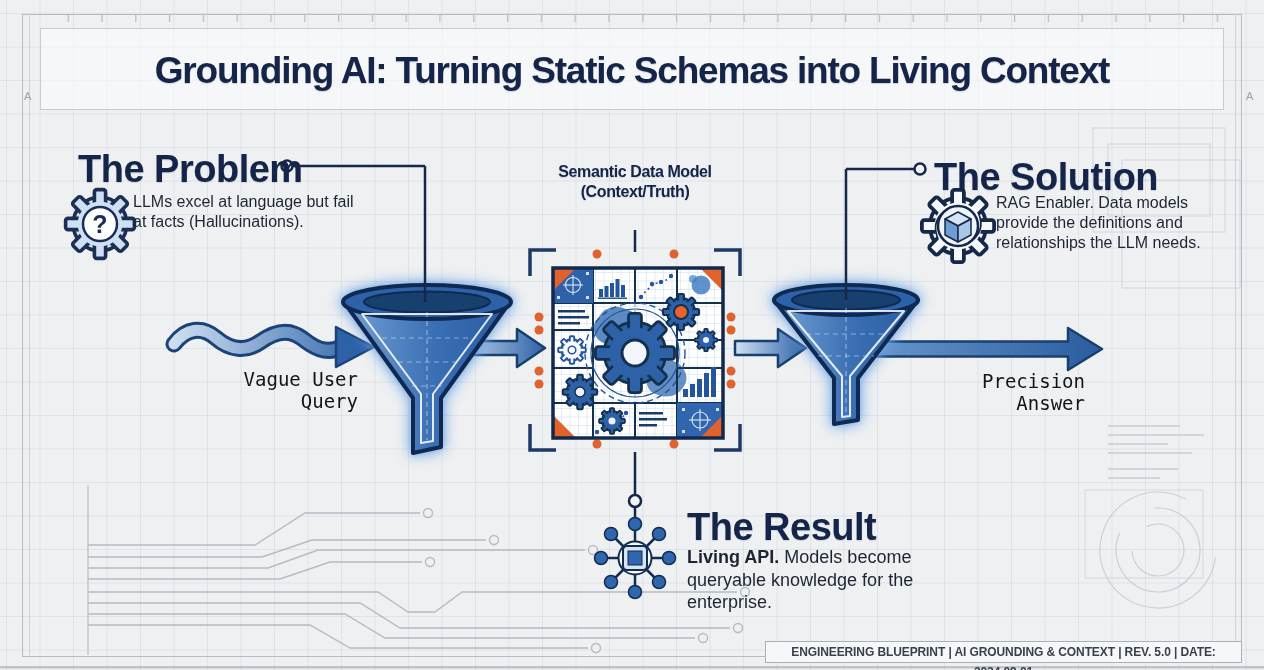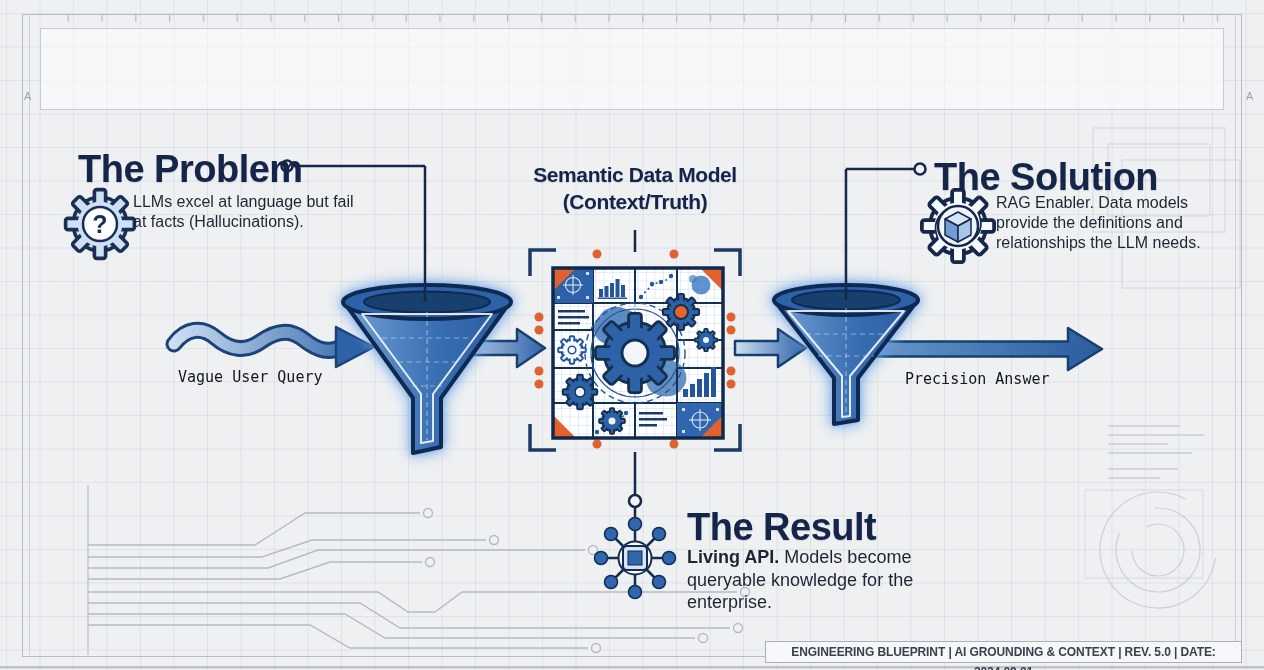--- a/index.html
+++ b/index.html
@@ -16,24 +16,24 @@
   .rowlabel{position:absolute;top:90px;font-size:11px;color:#9aa2ae;}
   .title-block{position:absolute;left:40px;top:28px;width:1184px;height:82px;
     background:rgba(250,251,252,.65);border:1px solid #c6ccd5;box-sizing:border-box;}
   .title{position:absolute;left:40px;top:50px;width:1184px;text-align:center;
     font-size:37px;font-weight:800;letter-spacing:-1.2px;color:#15254a;
     text-shadow:0 1px 1px rgba(21,37,74,.18);}
   .h-navy{position:absolute;font-weight:800;color:#15254a;font-size:38px;
     letter-spacing:-.5px;text-shadow:0 1px 1px rgba(21,37,74,.15);}
   .body-txt{position:absolute;font-size:16px;line-height:1.26;color:#1d2534;}
   .center-heading{position:absolute;left:475px;top:162px;width:320px;text-align:center;
-    font-weight:800;color:#15254a;font-size:21px;line-height:1.28;letter-spacing:-.4px;
+    font-weight:800;color:#15254a;font-size:16px;line-height:1.28;letter-spacing:-.4px;
     text-shadow:0 1px 1px rgba(21,37,74,.15);}
   .mono-label{position:absolute;font-family:"DejaVu Sans Mono",monospace;
-    font-size:15px;color:#12161c;text-align:left;}
+    font-size:19px;color:#12161c;text-align:right;}
   .footer-box{position:absolute;left:765px;top:641px;width:477px;height:22px;
     background:#f6f7f8;border:1px solid #a9b0bb;box-sizing:border-box;
     text-align:center;line-height:20px;font-size:12px;font-weight:700;
     letter-spacing:-.1px;color:#39414e;}
   .result-lead{font-weight:800;}
   svg.art{position:absolute;left:0;top:0;}
   .glow{filter:drop-shadow(0 0 7px rgba(110,165,230,.85)) drop-shadow(0 0 2px rgba(110,165,230,.55));}
 </style>
 </head>
 <body>
@@ -369,20 +369,21 @@
       <g stroke="#16284a" stroke-width="1.5" stroke-linejoin="round">
         <polygon points="958,212 971,219 958,226 945,219" fill="#d6e5f5"></polygon>
         <polygon points="945,219 958,226 958,242 945,235" fill="#6f9dd3"></polygon>
         <polygon points="971,219 958,226 958,242 971,235" fill="#a9c6e8"></polygon>
       </g>
       <path d="M938 239 Q930 219 948 209" fill="none" stroke="#16284a" stroke-width="1.7"></path>
       <path d="M978 212 Q987 232 968 243" fill="none" stroke="#16284a" stroke-width="1.7"></path>
     </g>
   </svg>
 
+  <div class="title">Grounding AI: Turning Static Schemas into Living Context</div>
 
   <div class="h-navy" style="left:78px;top:148px;">The Problem</div>
   <div class="body-txt" style="left:133px;top:192px;width:238px;">LLMs excel at language but fail at facts (Hallucinations).</div>
 
   <div class="center-heading">
     <div>Semantic Data Model</div>
     <div>(Context/Truth)</div>
   </div>
 
   <div class="h-navy" style="left:934px;top:156px;">The Solution</div>

